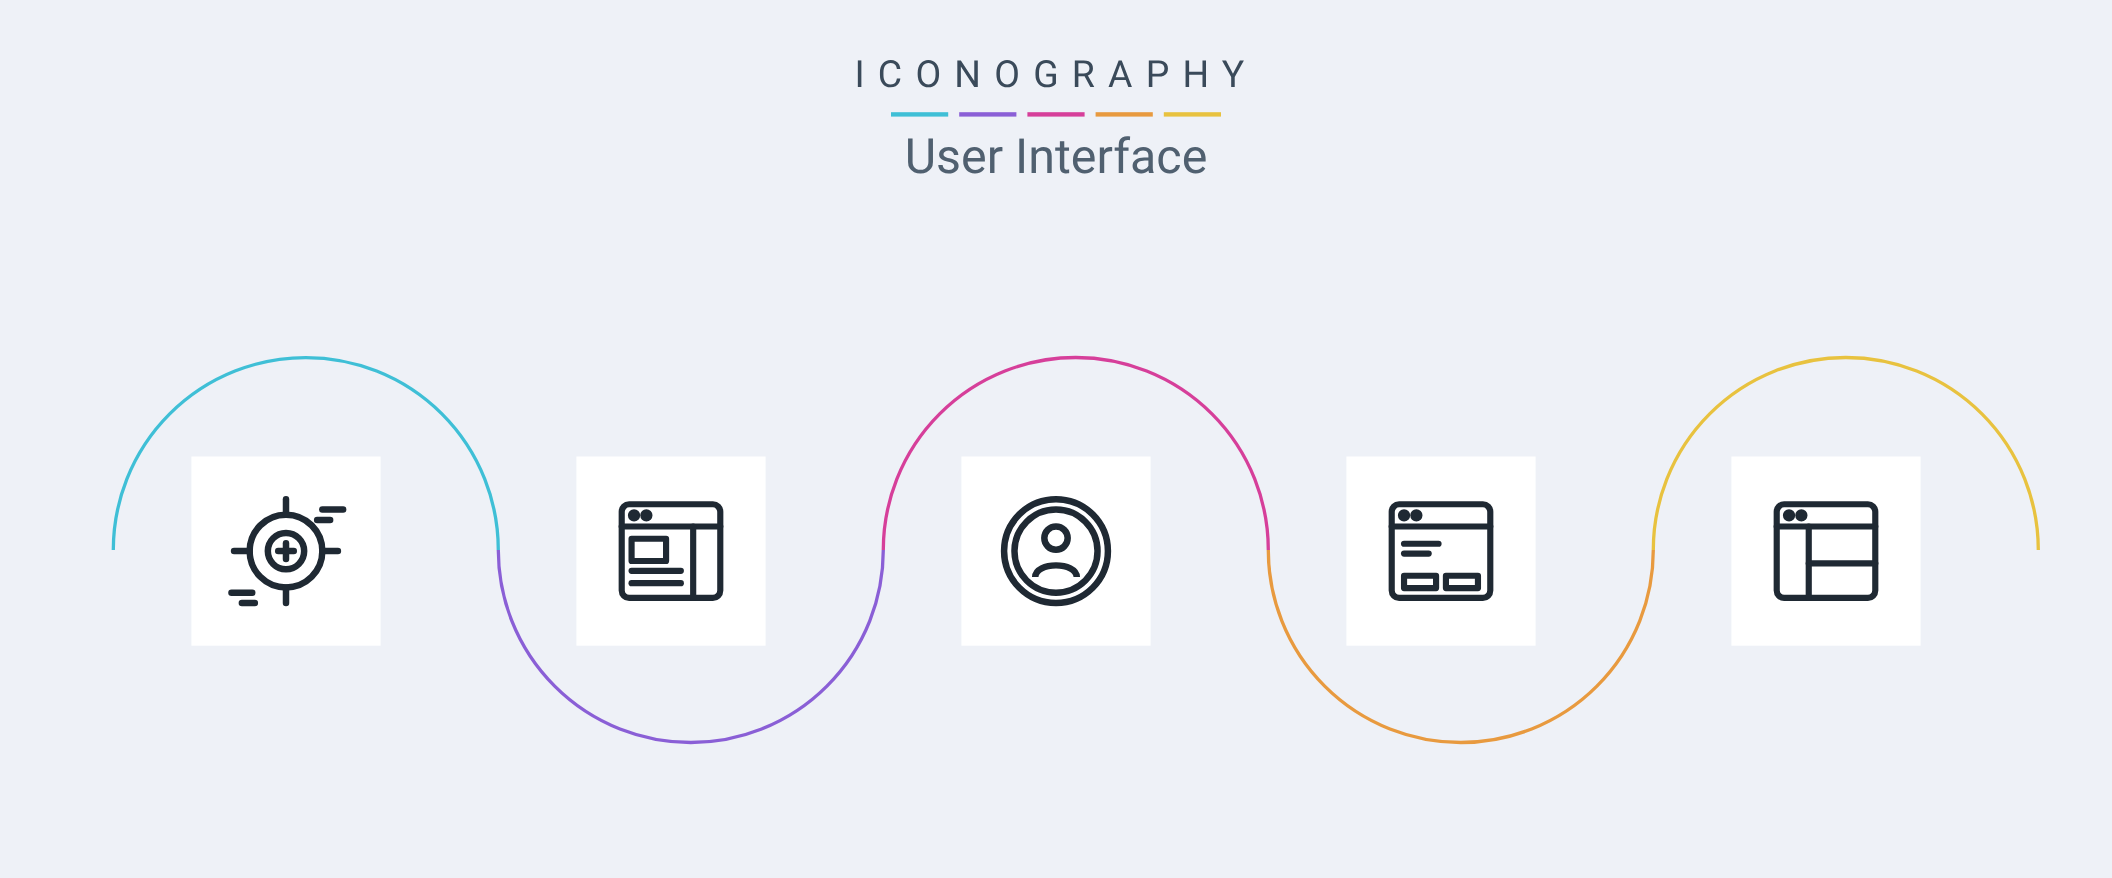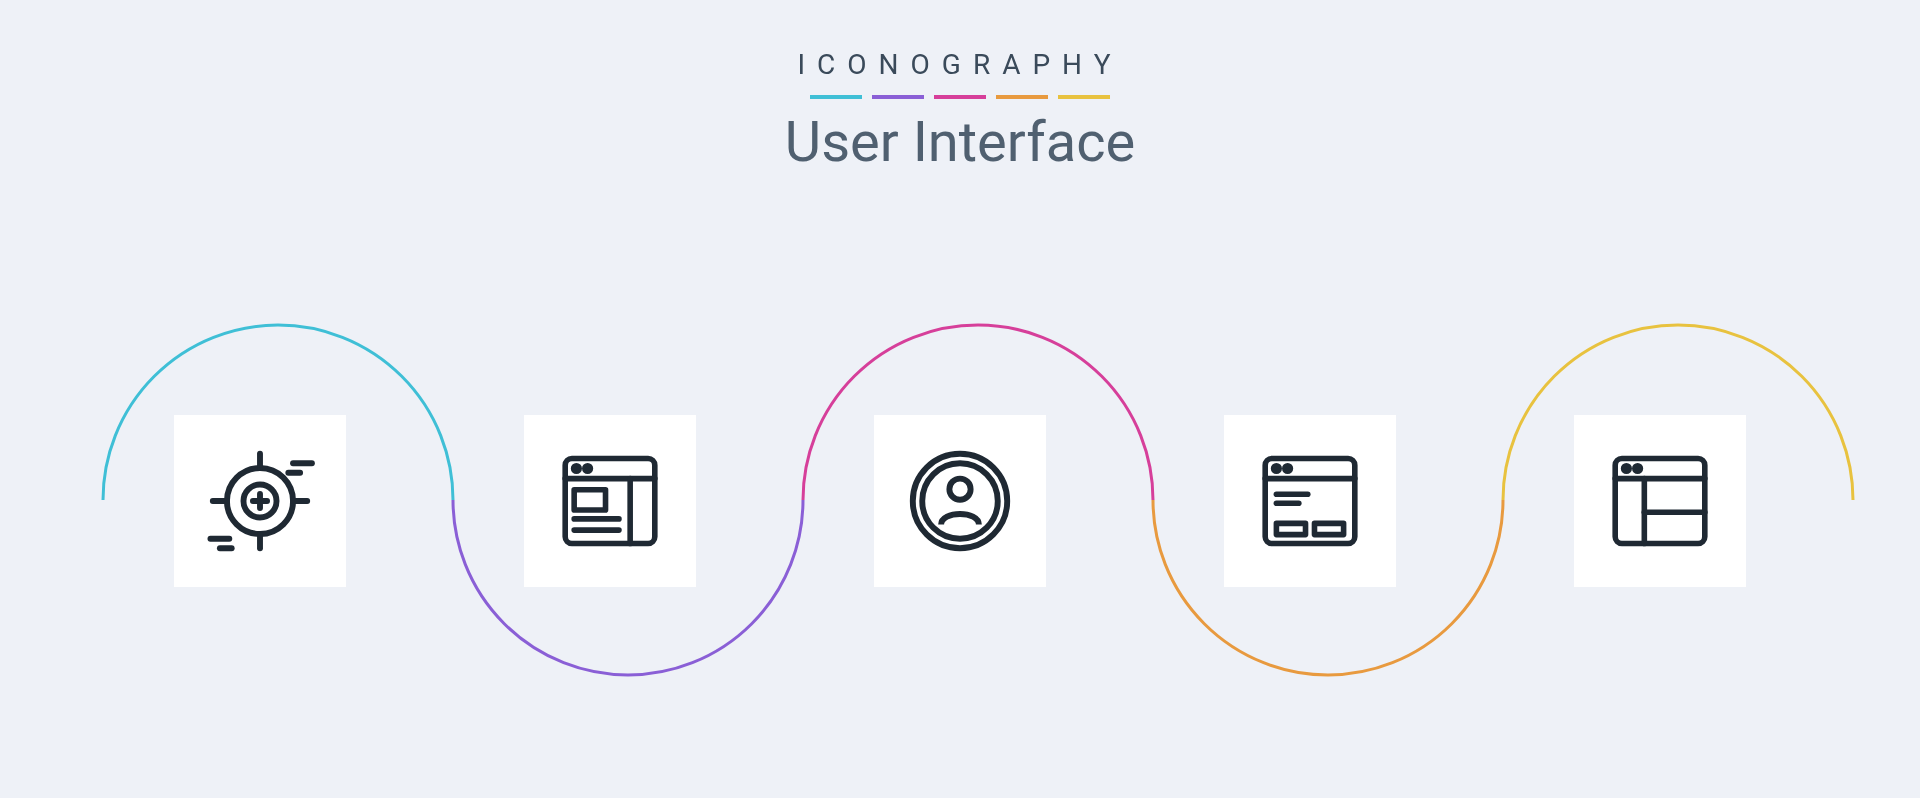--- a/index.html
+++ b/index.html
@@ -8,21 +8,21 @@
     background: #eef1f7;
     font-family: -apple-system, "Segoe UI", Roboto, Arial, sans-serif;
     position: relative;
     overflow: hidden;
   }
   .header {
     text-align: center;
     padding-top: 48px;
   }
   .header-title {
-    font-size: 28px;
+    font-size: 34px;
     letter-spacing: 12px;
     color: #3a4a5a;
     font-weight: 400;
     text-transform: uppercase;
   }
   .divider {
     display: flex;
     justify-content: center;
     gap: 10px;
     margin: 14px 0 10px;
@@ -31,21 +31,21 @@
     width: 52px;
     height: 4px;
     display: block;
   }
   .d1 { background: #3fbfd6; }
   .d2 { background: #8a5fd6; }
   .d3 { background: #d63f9a; }
   .d4 { background: #e89a3f; }
   .d5 { background: #e8c23f; }
   .subtitle {
-    font-size: 56px;
+    font-size: 44px;
     color: #506070;
     font-weight: 400;
   }
   .stage {
     position: absolute;
     top: 260px;
     left: 0;
     width: 1920px;
     height: 500px;
   }

